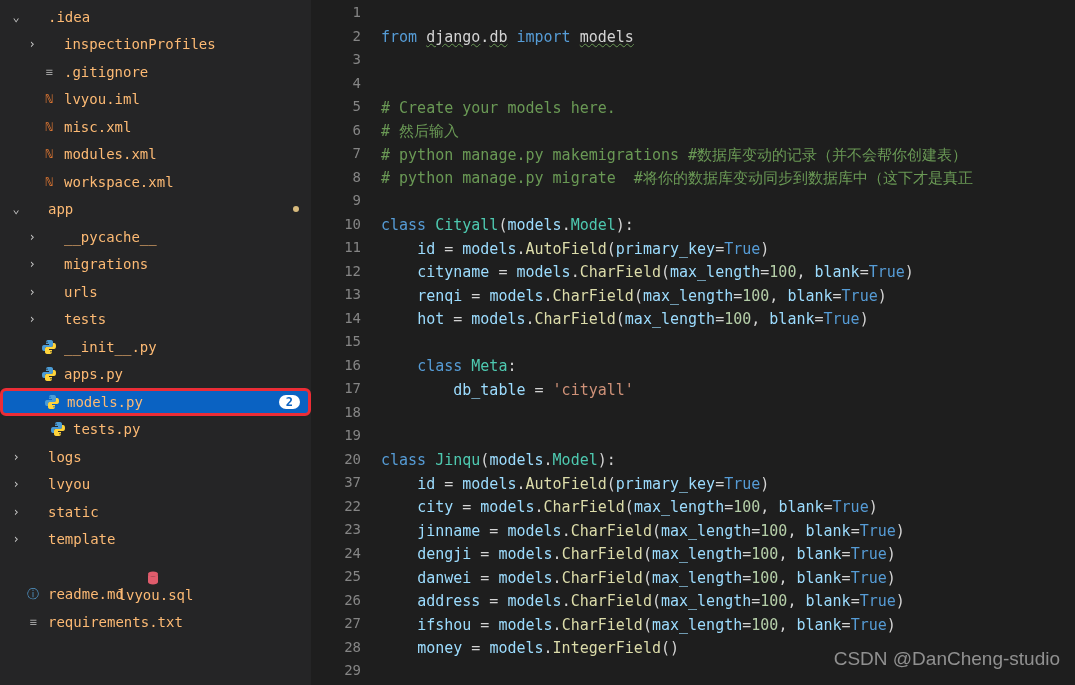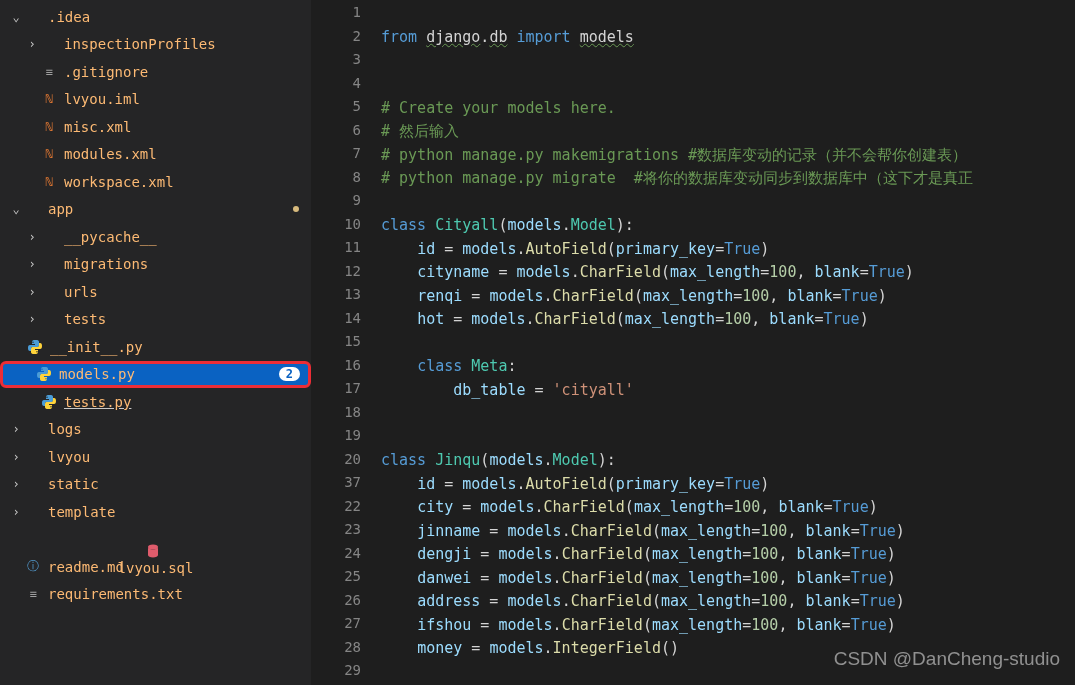--- a/index.html
+++ b/index.html
@@ -187,42 +187,52 @@
     <div class="tree-item" style="padding-left: 24px;">
       <span class="chevron">›</span>
       <span class="file-icon folder-icon"></span>
       <span class="folder-name">urls</span>
     </div>
     <div class="tree-item" style="padding-left: 24px;">
       <span class="chevron">›</span>
       <span class="file-icon folder-icon"></span>
       <span class="folder-name">tests</span>
     </div>
-    <div class="tree-item" style="padding-left: 10px;">
+    <div class="tree-item" style="padding-left: 24px;">
       <span class="chevron"></span>
       <span class="file-icon py-icon">
         <svg width="16" height="16" viewBox="0 0 16 16">
           <path fill="#4b9cd6" d="M8 1c-2 0-3 .5-3 2v2h3v1H3c-1.5 0-2 1-2 3s.5 3 2 3h1v-2c0-1.5 1-2 2-2h4c1 0 2-.5 2-2V3c0-1.5-1-2-3-2H8zm-2 1.5a.7.7 0 110 1.4.7.7 0 010-1.4z"></path>
           <path fill="#ffd43b" d="M8 15c2 0 3-.5 3-2v-2H8v-1h5c1.5 0 2-1 2-3s-.5-3-2-3h-1v2c0 1.5-1 2-2 2H6c-1 0-2 .5-2 2v3c0 1.5 1 2 3 2h1zm2-1.5a.7.7 0 110-1.4.7.7 0 010 1.4z"></path>
         </svg>
       </span>
       <span class="folder-name">__init__.py</span>
     </div>
-    <div class="tree-item selected highlight-box" style="padding-left: 16px;">
+    <div class="tree-item" style="padding-left: 24px;">
       <span class="chevron"></span>
       <span class="file-icon py-icon">
         <svg width="16" height="16" viewBox="0 0 16 16">
           <path fill="#4b9cd6" d="M8 1c-2 0-3 .5-3 2v2h3v1H3c-1.5 0-2 1-2 3s.5 3 2 3h1v-2c0-1.5 1-2 2-2h4c1 0 2-.5 2-2V3c0-1.5-1-2-3-2H8zm-2 1.5a.7.7 0 110 1.4.7.7 0 010-1.4z"></path>
           <path fill="#ffd43b" d="M8 15c2 0 3-.5 3-2v-2H8v-1h5c1.5 0 2-1 2-3s-.5-3-2-3h-1v2c0 1.5-1 2-2 2H6c-1 0-2 .5-2 2v3c0 1.5 1 2 3 2h1zm2-1.5a.7.7 0 110-1.4.7.7 0 010 1.4z"></path>
         </svg>
       </span>
+      <span class="folder-name">apps.py</span>
+    </div>
+    <div class="tree-item selected highlight-box" style="padding-left: 24px;">
+      <span class="chevron"></span>
+      <span class="file-icon py-icon">
+        <svg width="16" height="16" viewBox="0 0 16 16">
+          <path fill="#4b9cd6" d="M8 1c-2 0-3 .5-3 2v2h3v1H3c-1.5 0-2 1-2 3s.5 3 2 3h1v-2c0-1.5 1-2 2-2h4c1 0 2-.5 2-2V3c0-1.5-1-2-3-2H8zm-2 1.5a.7.7 0 110 1.4.7.7 0 010-1.4z"></path>
+          <path fill="#ffd43b" d="M8 15c2 0 3-.5 3-2v-2H8v-1h5c1.5 0 2-1 2-3s-.5-3-2-3h-1v2c0 1.5-1 2-2 2H6c-1 0-2 .5-2 2v3c0 1.5 1 2 3 2h1zm2-1.5a.7.7 0 110-1.4.7.7 0 010 1.4z"></path>
+        </svg>
+      </span>
       <span class="folder-name">models.py</span>
       <span class="badge">2</span>
     </div>
-    <div class="tree-item" style="padding-left: 24px; text-decoration: underline;">
+    <div class="tree-item" style="padding-left: 33px;">
       <span class="chevron"></span>
       <span class="file-icon py-icon">
         <svg width="16" height="16" viewBox="0 0 16 16">
           <path fill="#4b9cd6" d="M8 1c-2 0-3 .5-3 2v2h3v1H3c-1.5 0-2 1-2 3s.5 3 2 3h1v-2c0-1.5 1-2 2-2h4c1 0 2-.5 2-2V3c0-1.5-1-2-3-2H8zm-2 1.5a.7.7 0 110 1.4.7.7 0 010-1.4z"></path>
           <path fill="#ffd43b" d="M8 15c2 0 3-.5 3-2v-2H8v-1h5c1.5 0 2-1 2-3s-.5-3-2-3h-1v2c0 1.5-1 2-2 2H6c-1 0-2 .5-2 2v3c0 1.5 1 2 3 2h1zm2-1.5a.7.7 0 110-1.4.7.7 0 010 1.4z"></path>
         </svg>
       </span>
       <span class="folder-name">tests.py</span>
     </div>
     <div class="tree-item" style="padding-left: 8px;">

